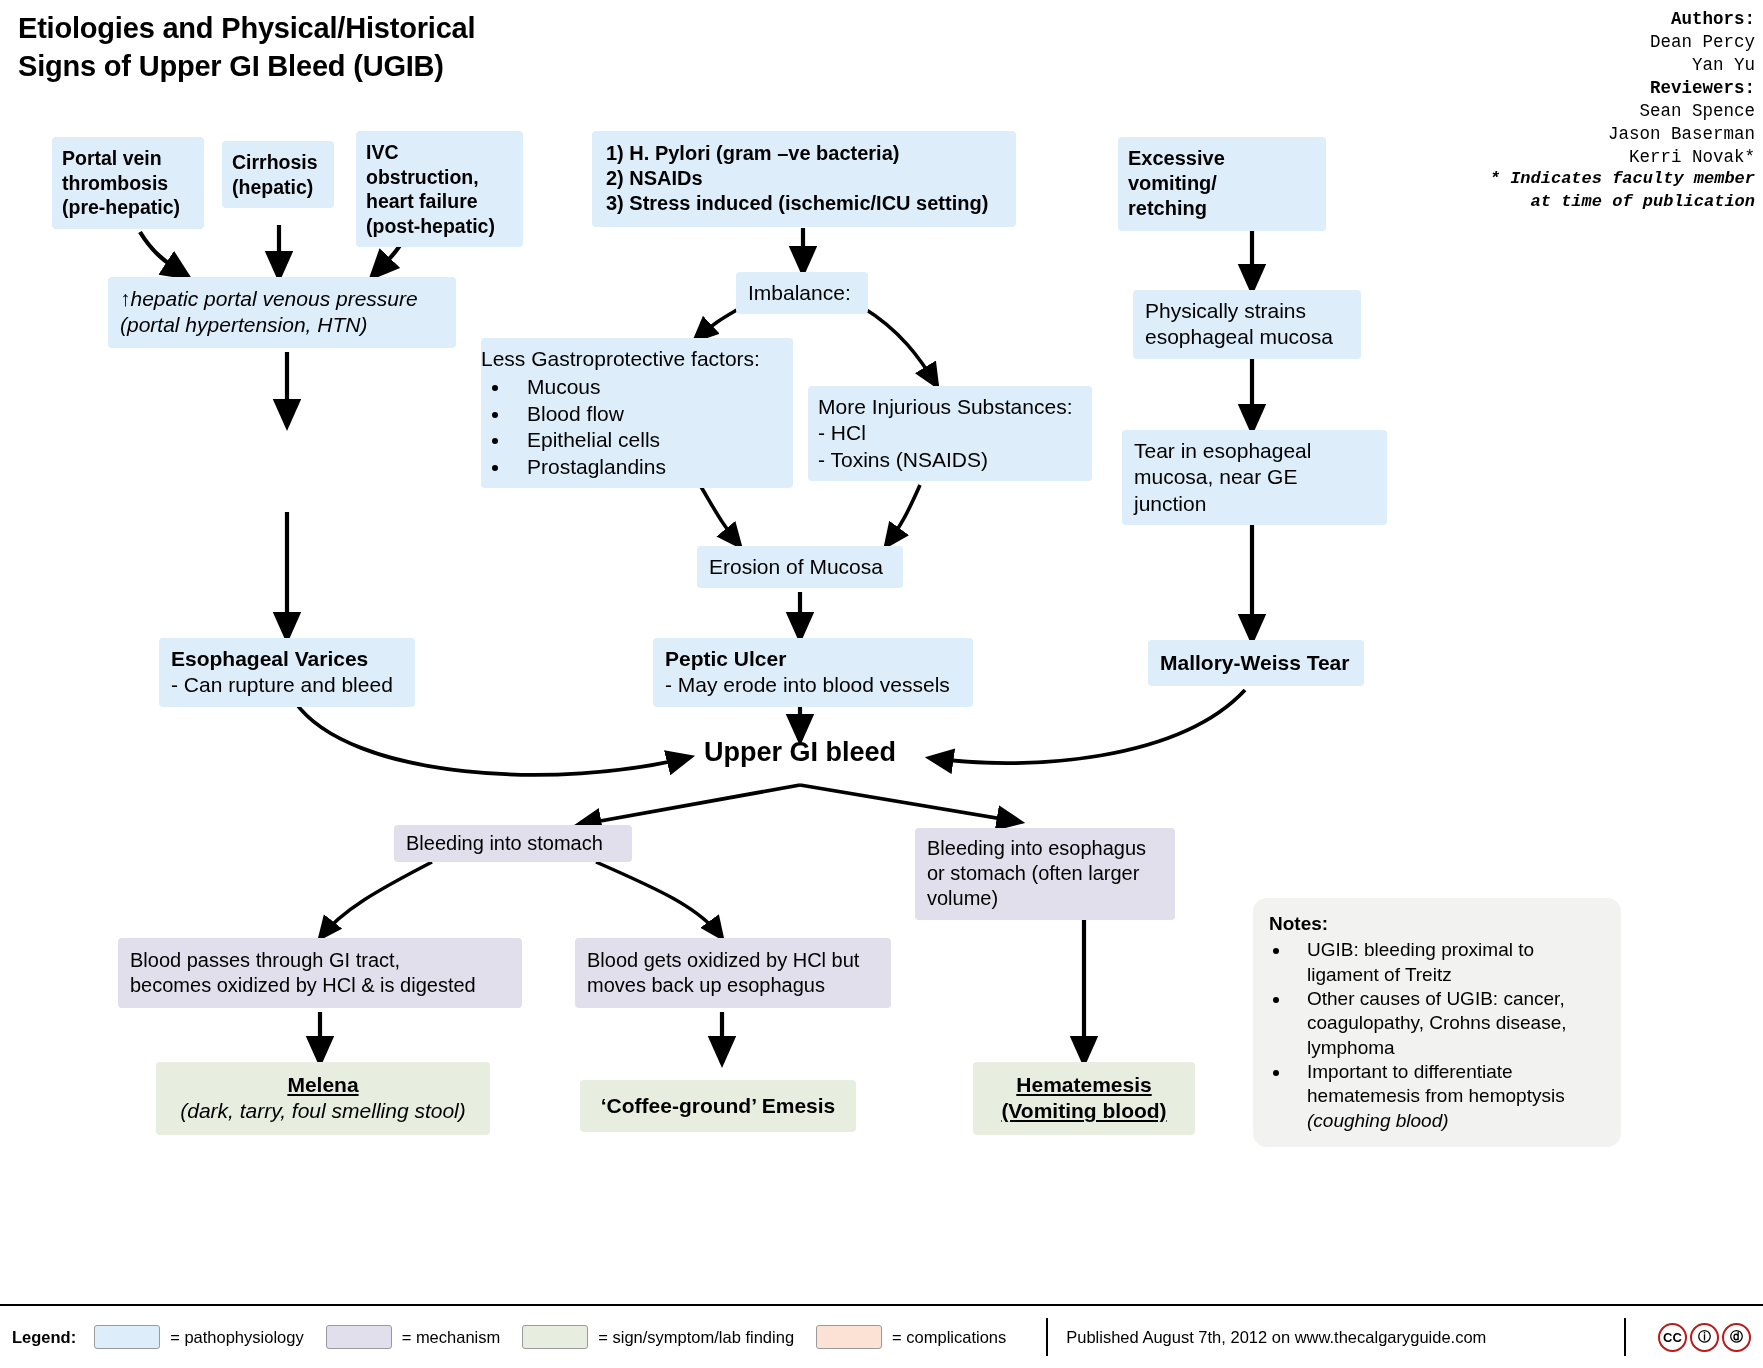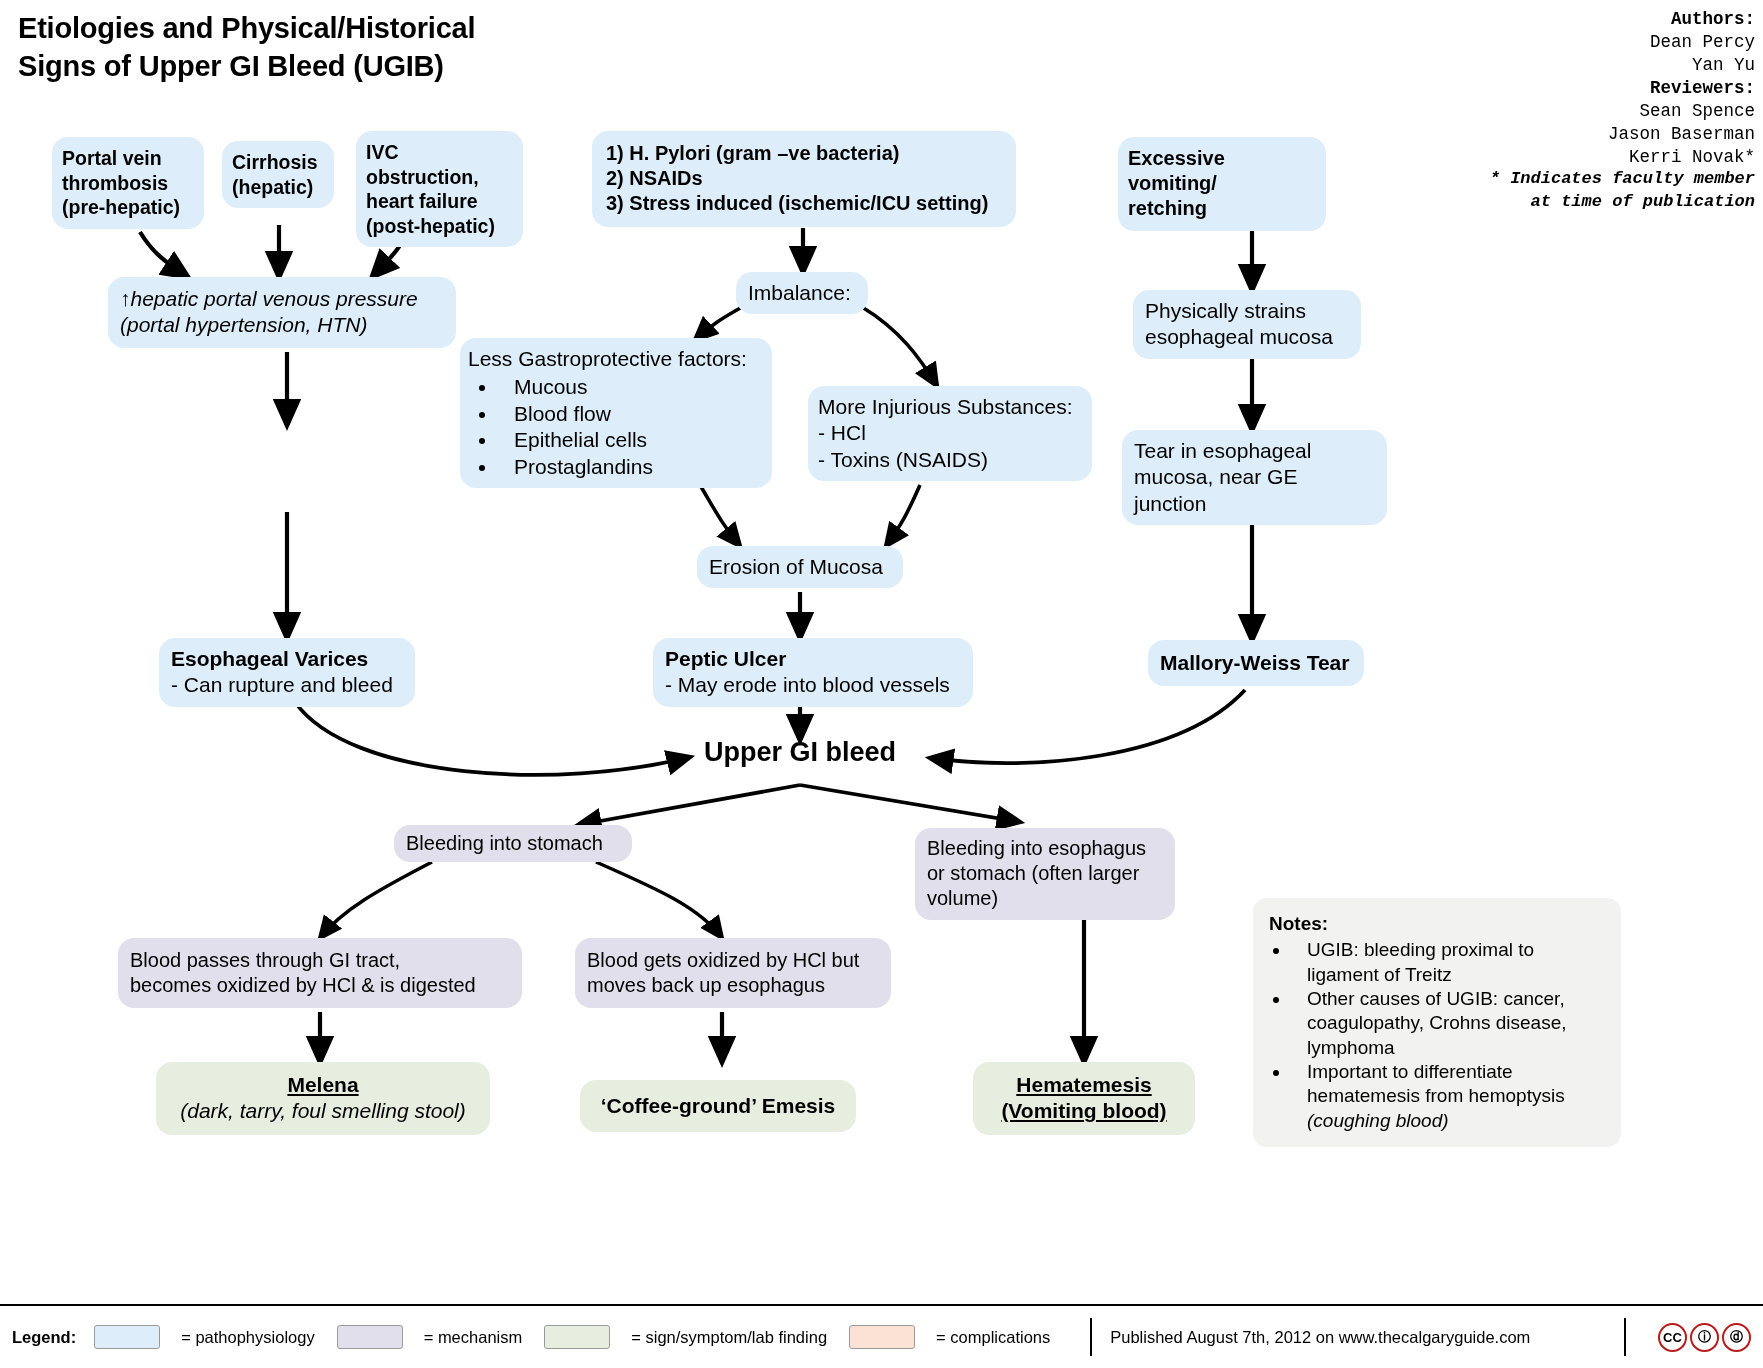--- a/index.html
+++ b/index.html
@@ -1,19 +1,19 @@
 <!DOCTYPE html>
 <html><head>
 <meta charset="utf-8">
 <style>
   html,body{margin:0;padding:0;background:#ffffff;}
   body{font-family:"Liberation Sans",sans-serif;color:#000;}
   #canvas{position:relative;width:1763px;height:1368px;overflow:hidden;background:#fff;}
   svg.edges{position:absolute;left:0;top:0;width:1763px;height:1368px;pointer-events:none;}
-  .node{position:absolute;box-sizing:border-box;border-radius:16px;line-height:1.26;}
+  .node{position:absolute;box-sizing:border-box;border-radius:4px;line-height:1.26;}
   .patho{background:#ddeefa;}
   .mech{background:#e0dfeb;}
   .sign{background:#e7eee0;}
   .notes-box{background:#f2f2f1;border-radius:14px;}
   .b{font-weight:bold;}
   .i{font-style:italic;}
   .u{text-decoration:underline;}
   .ctr{text-align:center;}
   .title{position:absolute;left:18px;top:10px;font-size:29px;font-weight:bold;line-height:1.30;letter-spacing:-0.2px;}
   .authors{position:absolute;right:8px;top:8px;text-align:right;font-size:17.5px;line-height:1.31;font-family:Liberation Mono, monospace;}
@@ -21,21 +21,21 @@
   ul.bul{margin:2px 0 0 0;padding-left:30px;}
   ul.bul li{margin:0;padding-left:16px;}
   .legend{position:absolute;left:0;bottom:0;width:1763px;height:62px;border-top:2.5px solid #000;}
   .legend-inner{display:flex;align-items:center;height:62px;padding:0 12px;font-size:16.5px;gap:0px;}
   .swatch{display:inline-block;width:64px;height:22px;border:1px solid #9a9a9a;border-radius:3px;vertical-align:middle;}
   .sw-patho{background:#ddeefa;}
   .sw-mech{background:#e0dfeb;}
   .sw-sign{background:#e7eee0;}
   .sw-comp{background:#fbe2d5;}
   .leg-item{display:flex;align-items:center;margin-right:22px;}
-  .leg-item span.txt{margin-left:21px;}
+  .leg-item span.txt{margin-left:10px;}
   .vdiv{width:2px;height:38px;background:#000;margin:0 18px;}
   .cc{display:inline-flex;gap:3px;margin-left:14px;}
   .cc i{display:inline-flex;align-items:center;justify-content:center;width:25px;height:25px;border:2px solid #b91c1c;border-radius:50%;font-style:normal;font-size:13px;font-weight:bold;}
 </style>
 </head>
 <body>
 
 <div id="canvas">
 
   <div class="title">
@@ -129,21 +129,21 @@
   </div>
 
   <div class="node patho b" style="left:592px;top:131px;width:424px;padding:10px 14px;font-size:20px">
     <div>1) H. Pylori (gram –ve bacteria)</div>
     <div>2) NSAIDs</div>
     <div>3) Stress induced (ischemic/ICU setting)</div>
   </div>
 
   <div class="node patho" style="left:736px;top:272px;width:132px;padding:8px 12px;font-size:21px">Imbalance:</div>
 
-  <div class="node patho" style="left:460px;top:338px;width:312px;padding:8px 8px;font-size:21px">
+  <div class="node patho" style="left:481px;top:338px;width:312px;padding:8px 0;font-size:21px">
     <div>Less Gastroprotective factors:</div>
     <ul class="bul">
       <li>Mucous</li>
       <li> Blood flow</li>
       <li>Epithelial cells</li>
       <li>Prostaglandins</li>
     </ul>
   </div>
 
   <div class="node patho" style="left:808px;top:386px;width:284px;padding:8px 10px;font-size:21px">

